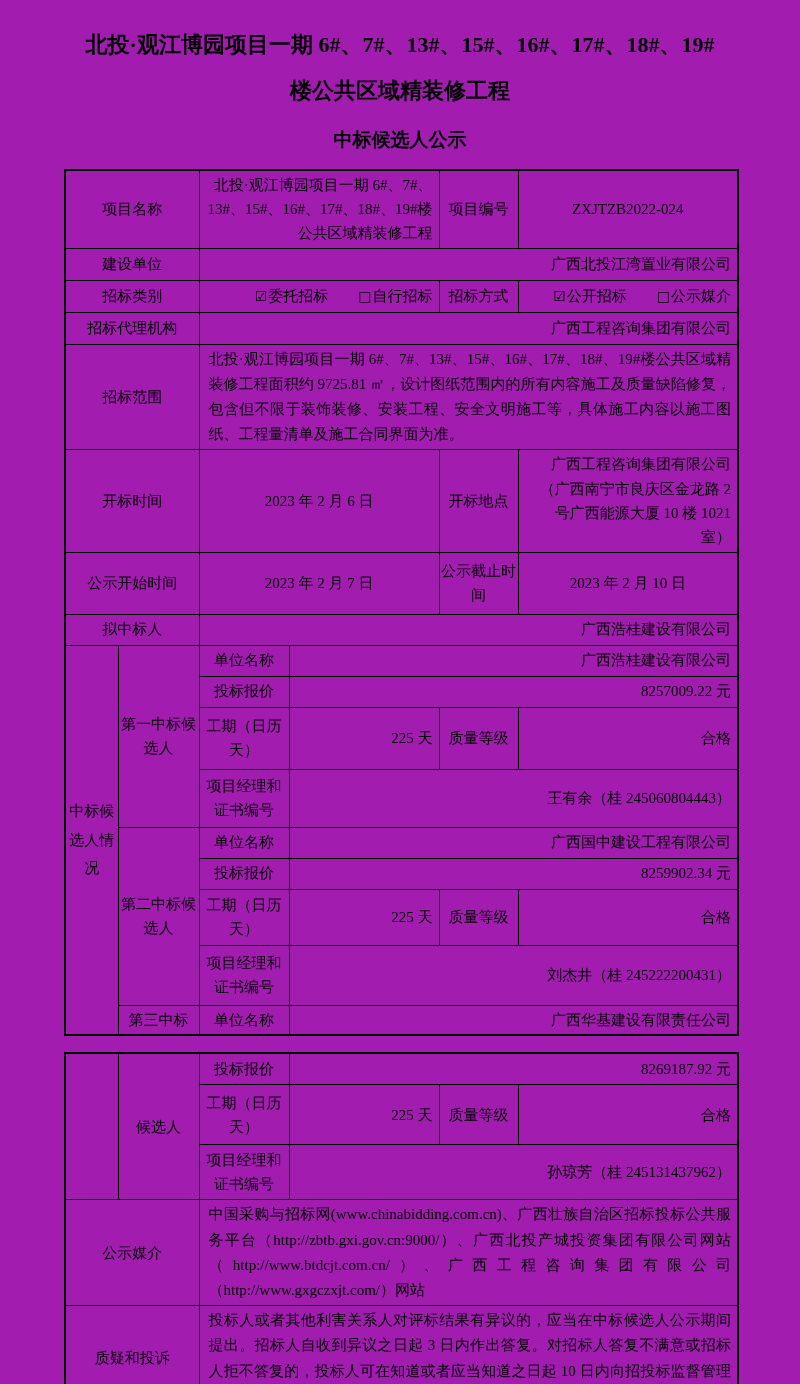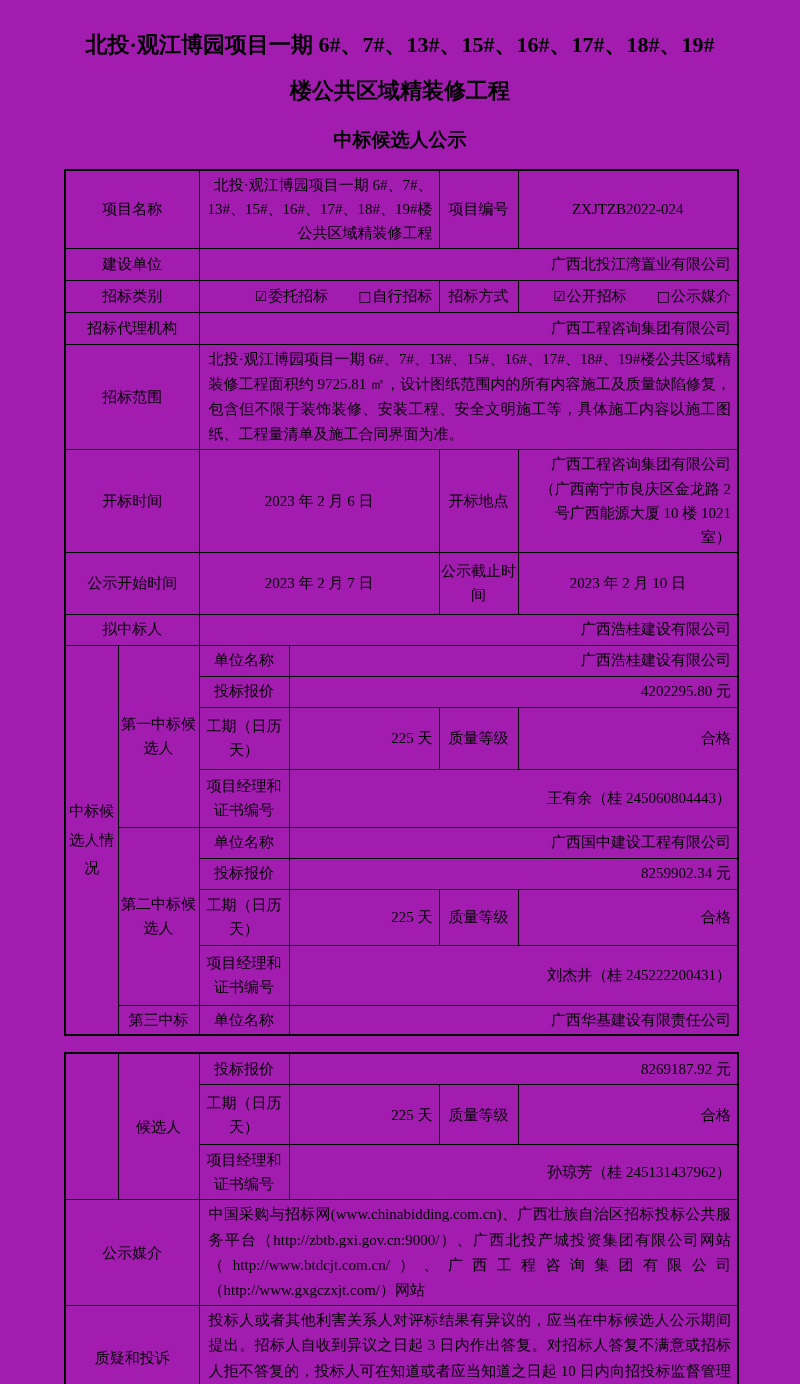--- a/index.html
+++ b/index.html
@@ -129,21 +129,21 @@
     </tr>
 
     <tr style="height:31px">
       <td class="vert" rowspan="9">中标候选人情况</td>
       <td class="lab" rowspan="4">第一中标候选人</td>
       <td class="lab">单位名称</td>
       <td class="val" colspan="3">广西浩桂建设有限公司</td>
     </tr>
     <tr style="height:31px">
       <td class="lab">投标报价</td>
-      <td class="val" colspan="3">4202295.80 元</td>
+      <td class="val" colspan="3">8257009.22 元</td>
     </tr>
     <tr style="height:62px">
       <td class="lab">工期（日历天）</td>
       <td class="val">225 天</td>
       <td class="lab">质量等级</td>
       <td class="val">合格</td>
     </tr>
     <tr style="height:58px">
       <td class="lab">项目经理和证书编号</td>
       <td class="val" colspan="3">王有余（桂 245060804443）</td>

